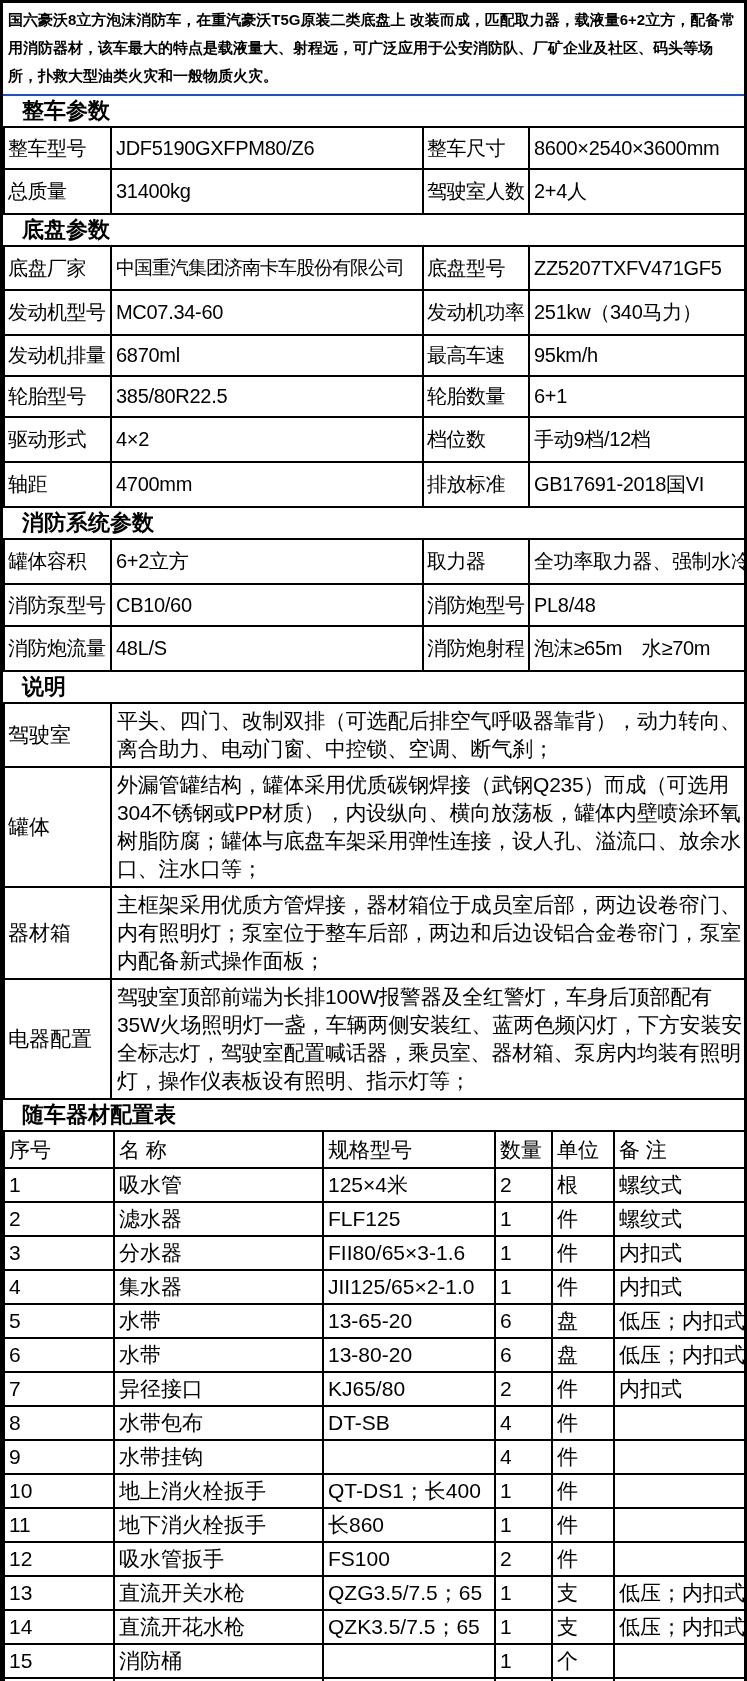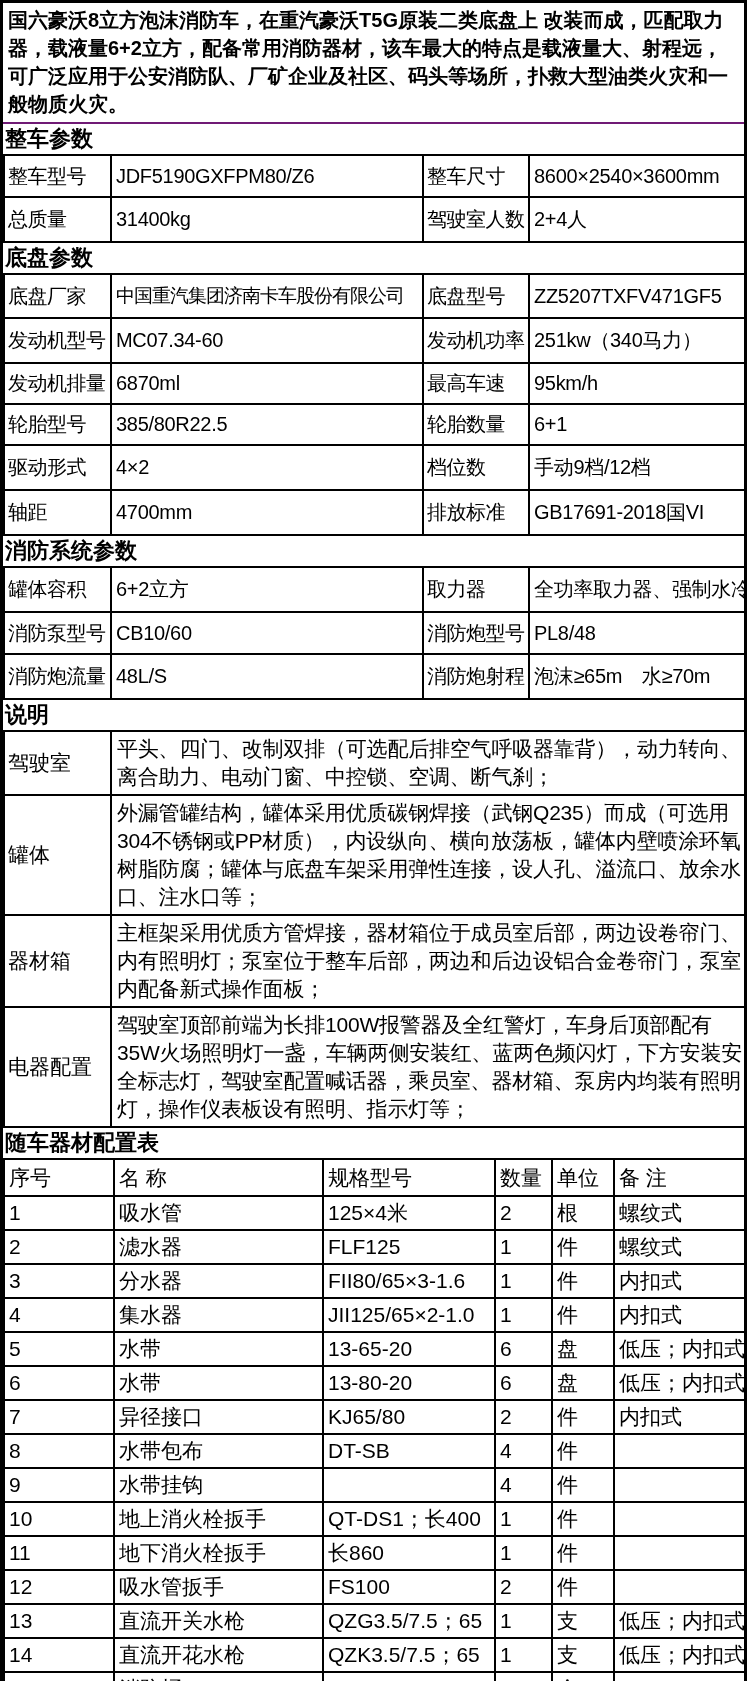--- a/index.html
+++ b/index.html
@@ -9,32 +9,32 @@
     font-family: "Liberation Sans", "DejaVu Sans", sans-serif;
     -webkit-font-smoothing: antialiased;
   }
   .doc {
     box-sizing: border-box;
     width: 747px;
     border: 3px solid #000;
     background: #fff;
   }
   .intro {
-    font-size: 20px;
+    font-size: 15px;
     line-height: 28px;
     padding: 3px 6px 4px 5px;
-    border-bottom: 2px solid #701a75;
+    border-bottom: 2px solid #1d4ed8;
     font-weight: bold;
     letter-spacing: 0;
   }
   .sec-title {
     font-size: 22px;
     font-weight: bold;
     line-height: 26px;
-    padding: 2px 0 2px 2px;
+    padding: 2px 0 2px 19px;
     border-bottom: 2px solid #000;
   }
   table {
     border-collapse: collapse;
     table-layout: fixed;
     width: 100%;
     margin-top: -2px; 
   }
   td, th {
     border: 2px solid #000;

